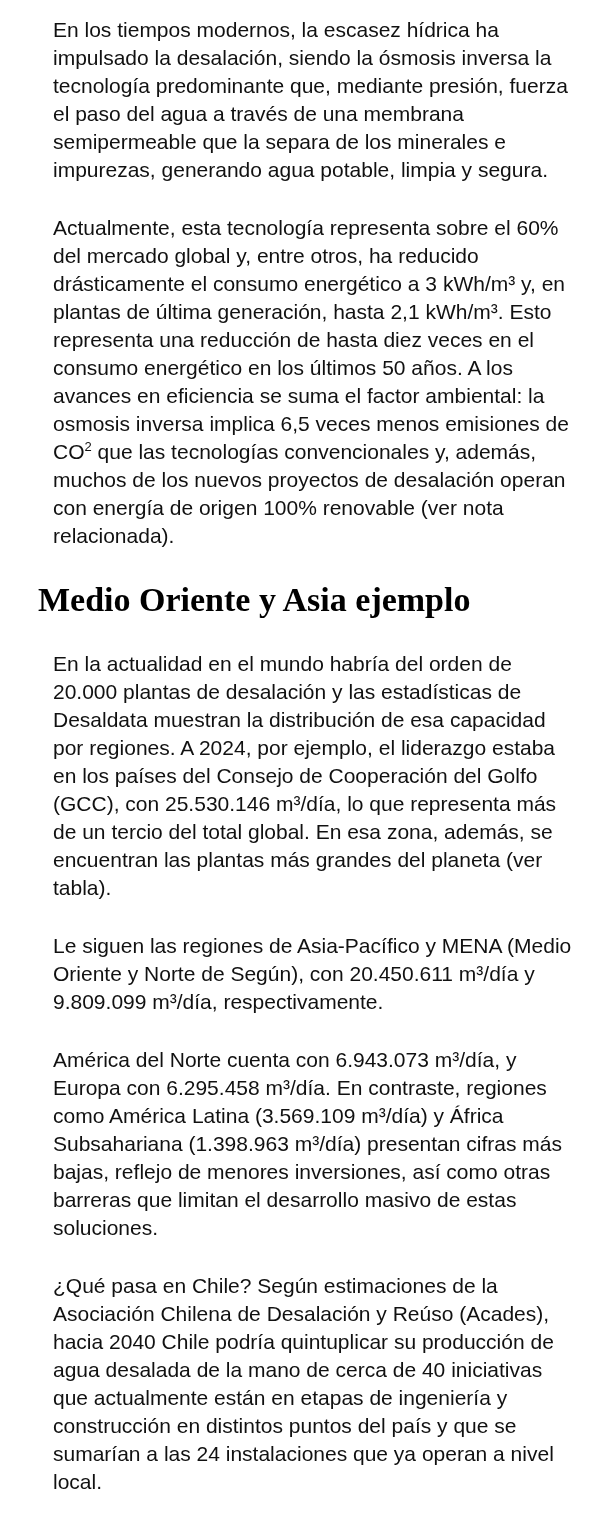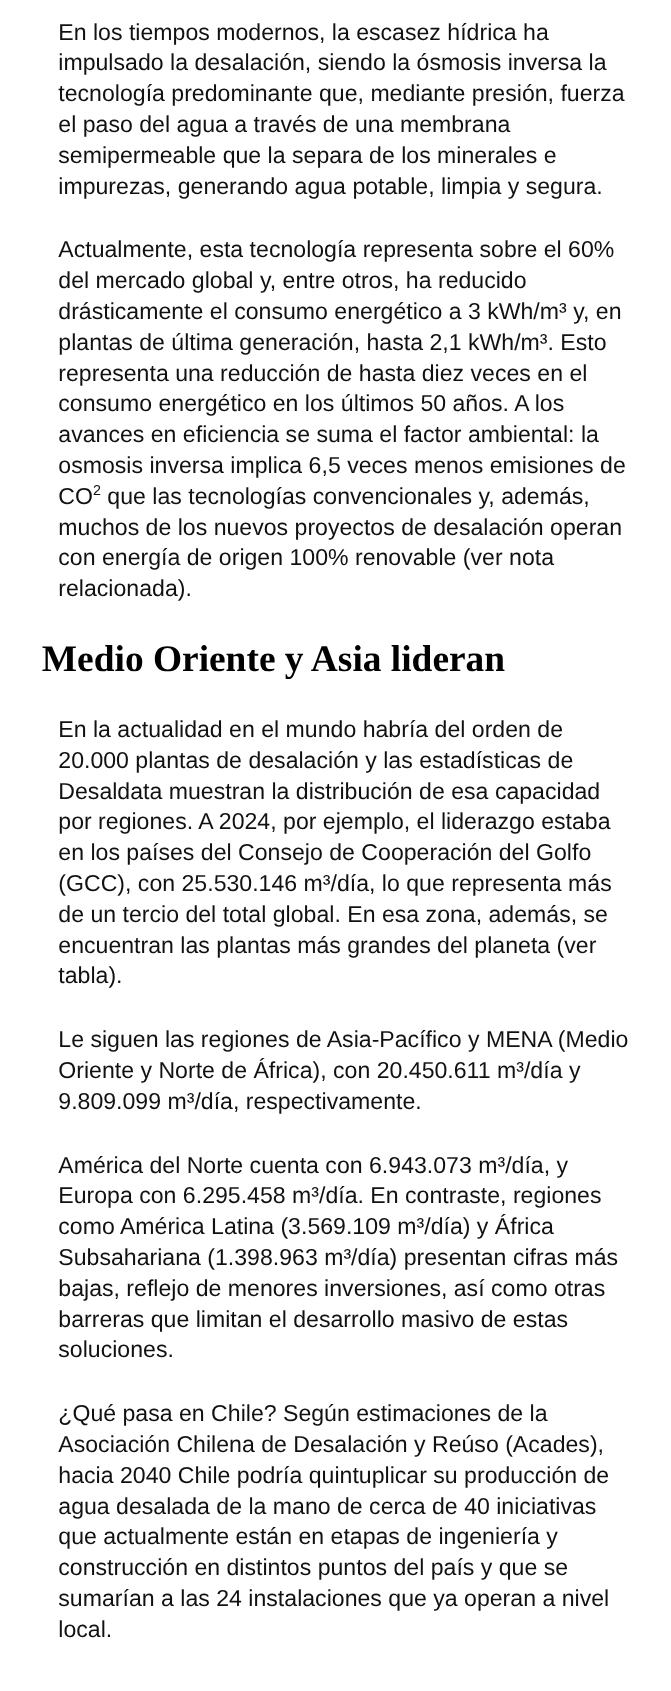--- a/index.html
+++ b/index.html
@@ -42,22 +42,22 @@
 </style>
 </head>
 <body>
 
 <article class="page">
   <p>En los tiempos modernos, la escasez hídrica ha impulsado la desalación, siendo la ósmosis inversa la tecnología predominante que, mediante presión, fuerza el paso del agua a través de una membrana semipermeable que la separa de los minerales e impurezas, generando agua potable, limpia y segura.</p>
 
   <p><span>Actualmente, esta tecnología representa sobre el 60% del mercado global y, entre otros, ha reducido drásticamente el consumo energético a 3 kWh/m³ y, en plantas de última generación, hasta 2,1 kWh/m³. Esto representa una reducción de hasta diez veces en el consumo energético en los últimos 50 años. A los avances en eficiencia se suma el factor ambiental: la osmosis inversa implica 6,5 veces menos emisiones de CO</span><sup>2</sup><span> que las tecnologías convencionales y, además, muchos de los nuevos proyectos de desalación operan con energía de origen 100% renovable (ver nota relacionada).</span></p>
 
 
-  <h2>Medio Oriente y Asia lideran</h2>
+  <h2>Medio Oriente y Asia ejemplo</h2>
 
   <p>En la actualidad en el mundo habría del orden de 20.000 plantas de desalación y las estadísticas de Desaldata muestran la distribución de esa capacidad por regiones. A 2024, por ejemplo, el liderazgo estaba en los países del Consejo de Cooperación del Golfo (GCC), con 25.530.146 m³/día, lo que representa más de un tercio del total global. En esa zona, además, se encuentran las plantas más grandes del planeta (ver tabla).</p>
 
-  <p>Le siguen las regiones de Asia-Pacífico y MENA (Medio Oriente y Norte de África), con 20.450.611 m³/día y 9.809.099 m³/día, respectivamente.</p>
+  <p>Le siguen las regiones de Asia-Pacífico y MENA (Medio Oriente y Norte de Según), con 20.450.611 m³/día y 9.809.099 m³/día, respectivamente.</p>
 
   <p>América del Norte cuenta con 6.943.073 m³/día, y Europa con 6.295.458 m³/día. En contraste, regiones como América Latina (3.569.109 m³/día) y África Subsahariana (1.398.963 m³/día) presentan cifras más bajas, reflejo de menores inversiones, así como otras barreras que limitan el desarrollo masivo de estas soluciones.</p>
 
   <p>¿Qué pasa en Chile? Según estimaciones de la Asociación Chilena de Desalación y Reúso (Acades), hacia 2040 Chile podría quintuplicar su producción de agua desalada de la mano de cerca de 40 iniciativas que actualmente están en etapas de ingeniería y construcción en distintos puntos del país y que se sumarían a las 24 instalaciones que ya operan a nivel local.</p>
 </article>
 
 </body></html>

